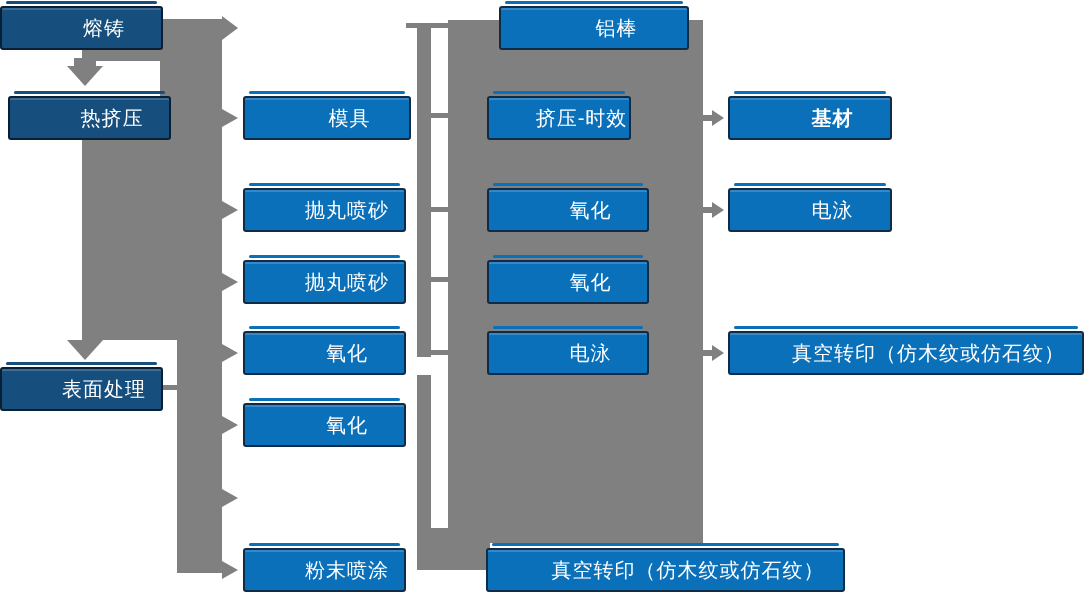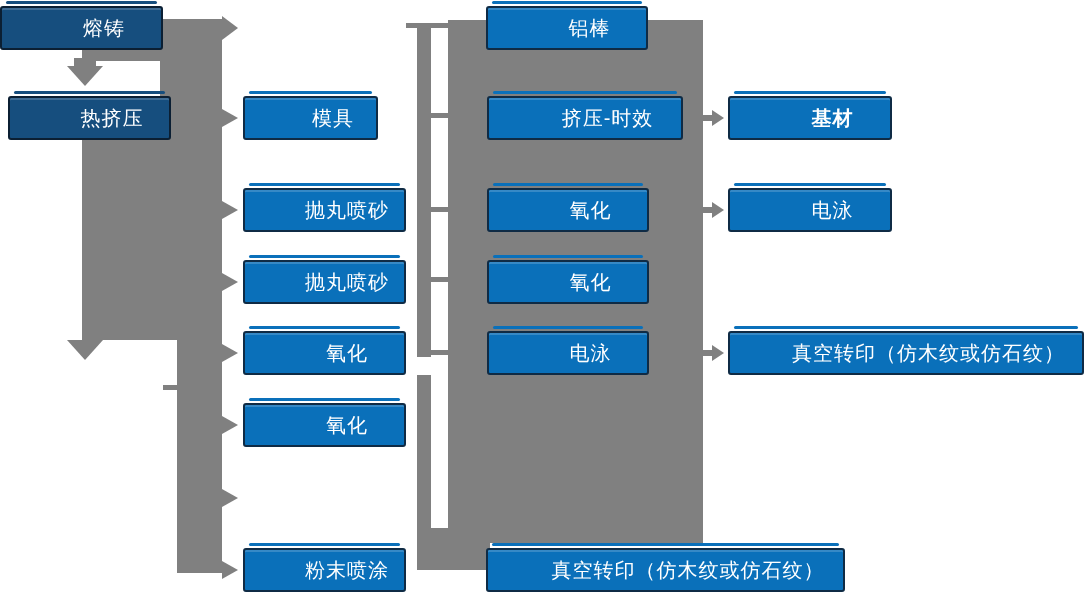--- a/index.html
+++ b/index.html
@@ -83,30 +83,31 @@
 
   <div class="pipe" style="left:703px; top:115px; width:9px; height:6px;"></div>
   <div class="tri right small" style="left:712px; top:110px;"></div>
   <div class="pipe" style="left:703px; top:207px; width:9px; height:6px;"></div>
   <div class="tri right small" style="left:712px; top:202px;"></div>
   <div class="pipe" style="left:703px; top:350px; width:9px; height:6px;"></div>
   <div class="tri right small" style="left:712px; top:345px;"></div>
 
   <div class="node dark" style="left:0px;   top:6px;   width:163px;">熔铸</div>
   <div class="node dark" style="left:0px;   top:96px;  width:163px;margin-left:8px;">热挤压</div>
+  <div class="node dark" style="left:0px;   top:367px; width:163px;">表面处理</div>
 
-  <div class="node bright" style="left:243px; top:96px;  width:135px;">模具</div>
+  <div class="node bright" style="left:243px; top:96px;  width:168px;">模具</div>
   <div class="node bright" style="left:243px; top:188px; width:163px;">抛丸喷砂</div>
   <div class="node bright" style="left:243px; top:260px; width:163px;">抛丸喷砂</div>
   <div class="node bright" style="left:243px; top:331px; width:163px;">氧化</div>
   <div class="node bright" style="left:243px; top:403px; width:163px;">氧化</div>
   <div class="node bright" style="left:243px; top:548px; width:163px;">粉末喷涂</div>
 
-  <div class="node bright" style="left:486px; top:6px;   width:162px;">铝棒</div>
-  <div class="node bright" style="left:487px; top:96px;  width:196px;">挤压-时效</div>
+  <div class="node bright" style="left:499px; top:6px;   width:190px;">铝棒</div>
+  <div class="node bright" style="left:487px; top:96px;  width:144px;">挤压-时效</div>
   <div class="node bright" style="left:487px; top:188px; width:162px;">氧化</div>
   <div class="node bright" style="left:487px; top:260px; width:162px;">氧化</div>
   <div class="node bright" style="left:487px; top:331px; width:162px;">电泳</div>
   <div class="node bright" style="left:486px; top:548px; width:359px;">真空转印（仿木纹或仿石纹）</div>
 
   <div class="node bright" style="left:728px; top:96px;  width:164px;font-weight:bold;">基材</div>
   <div class="node bright" style="left:728px; top:188px; width:164px;">电泳</div>
   <div class="node bright" style="left:728px; top:331px; width:356px;">真空转印（仿木纹或仿石纹）</div>
 
 </div>

